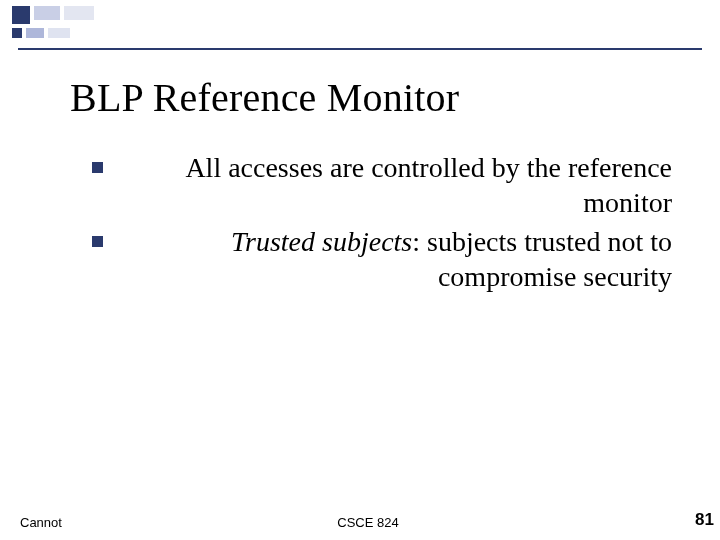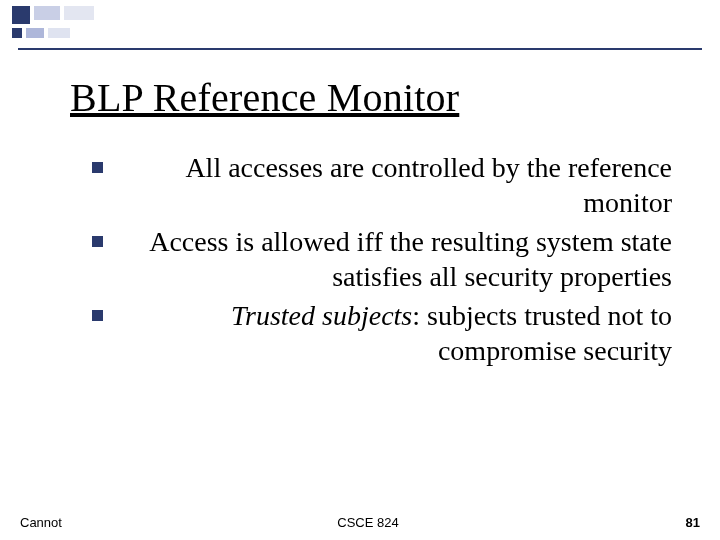--- a/index.html
+++ b/index.html
@@ -42,21 +42,20 @@
     height: 0;
     border-top: 2px solid #2a3a6d;
   }
   .title {
     position: absolute;
     left: 70px;
     top: 74px;
     font-size: 40px;
     font-weight: 400;
     letter-spacing: 0.2px;
-    text-decoration: underline;
   }
   .body {
     position: absolute;
     left: 92px;
     right: 48px;
     top: 150px;
   }
   .bullet {
     position: relative;
     padding-left: 30px;
@@ -93,38 +92,37 @@
     position: absolute;
     left: 0;
     right: 0;
     bottom: 0;
     text-align: center;
     font-size: 13px;
     margin-left: 16px;
   }
   .footer-right {
     position: absolute;
-    right: 20px;
+    right: 6px;
     bottom: 0;
-    font-size: 13px;
+    font-size: 17px;
     font-weight: bold;
   }
 </style>
 </head>
 <body>
 
 <div class="slide">
   <div class="corner-bg"></div>
   <div class="rule"></div>
 
   <div class="title">BLP Reference Monitor</div>
 
   <div class="body">
     <div class="bullet"><span>All accesses are controlled by the reference monitor</span></div>
-    <div class="bullet"><span>Access is allowed iff the resulting system state satisfies all security properties</span></div>
     <div class="bullet"><span class="run-italic">Trusted subjects</span><span>: subjects trusted not to compromise security</span></div>
   </div>
 
   <div class="footer">
     <div class="footer-left">Cannot</div>
     <div class="footer-center">CSCE 824</div>
     <div class="footer-right">81</div>
   </div>
 </div>
 

